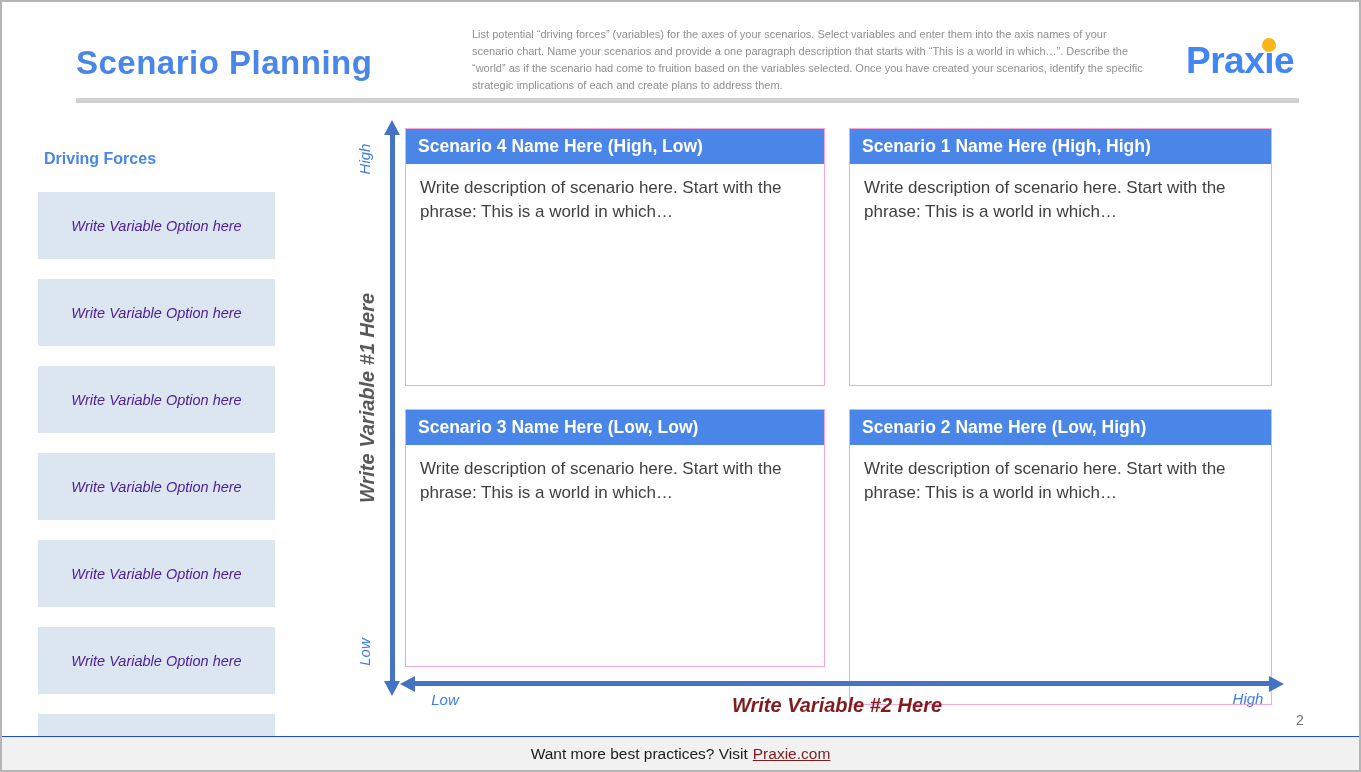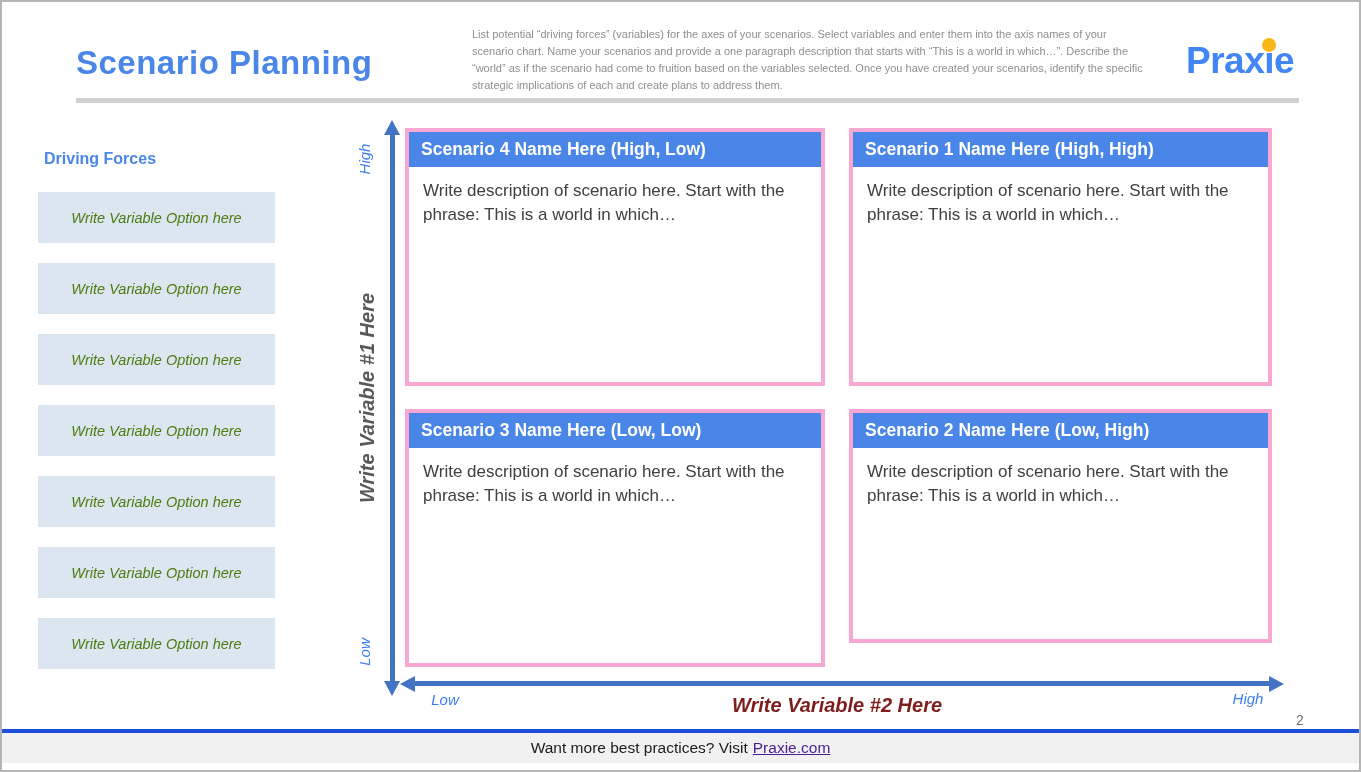--- a/index.html
+++ b/index.html
@@ -42,35 +42,35 @@
   
   .df-title {
     position: absolute; left: 42px; top: 148px;
     font-size: 16px; font-weight: 700; color: #4a86e8;
   }
   .variable-list {
     position: absolute; left: 36px; top: 190px; width: 237px;
     display: flex; flex-direction: column; gap: 20px;
   }
   .variable-box {
-    height: 51px; background: #dce6f1;
+    height: 67px; background: #dce6f1;
     display: flex; align-items: center; justify-content: center;
-    font-size: 14.5px; font-style: italic; color: #4d7c0f;
+    font-size: 14.5px; font-style: italic; color: #4c1d95;
     cursor: text;
   }
 
   
   .quadrant {
     position: absolute; background: #ffffff;
-    border: 4px solid #f9a8d4;
+    border: 1px solid #f9a8d4;
   }
   .q4 { left: 403px; top: 126px; width: 420px; height: 258px; }
   .q1 { left: 847px; top: 126px; width: 423px; height: 258px; }
   .q3 { left: 403px; top: 407px; width: 420px; height: 258px; }
-  .q2 { left: 847px; top: 407px; width: 423px; height: 234px; }
+  .q2 { left: 847px; top: 407px; width: 423px; height: 296px; }
   .quadrant-header {
     height: 35px; background: #4a86e8; color: #ffffff;
     font-size: 17.5px; font-weight: 700;
     line-height: 35px; padding: 0 12px;
     white-space: nowrap; overflow: hidden;
   }
   .quadrant-desc {
     padding: 12px 22px 0 14px;
     font-size: 17px; line-height: 1.42; color: #404040;
     cursor: text;
@@ -126,27 +126,27 @@
     font-size: 20px; font-weight: 700; font-style: italic; color: #7f1d1d;
     white-space: nowrap;
   }
 
   
   .page-number {
     position: absolute; left: 1294px; top: 710px;
     font-size: 14px; color: #707070;
   }
   .footer-bar {
-    position: absolute; left: 0; bottom: 7px; width: 100%; height: 34px;
-    background: #f1f1f1; border-top: 4px solid #1d4ed8;
+    position: absolute; left: 0; bottom: 0; width: 100%; height: 34px;
+    background: #f1f1f1; border-top: 1px solid #1d4ed8;
     display: flex; align-items: center; justify-content: center;
     font-size: 15.5px; color: #1b1b1b;
   }
   .footer-bar a {
-    color: #4c1d95; text-decoration: underline; margin-left: 5px; cursor: pointer;
+    color: #7f1d1d; text-decoration: underline; margin-left: 5px; cursor: pointer;
   }
 </style>
 </head>
 <body>
 
 <h1 class="page-title">Scenario Planning</h1>
 <p class="instructions">List potential “driving forces” (variables) for the axes of your scenarios. Select variables and enter them into the axis names of your scenario chart. Name your scenarios and provide a one paragraph description that starts with “This is a world in which…”.  Describe the “world” as if the scenario had come to fruition based on the variables selected. Once you have created your scenarios, identify the specific strategic implications of each and create plans to address them.</p>
 <div class="logo"><span>Prax</span><span class="logo-i"><span class="logo-dot"></span><span>i</span></span><span>e</span></div>
 <div class="header-divider"></div>
 

